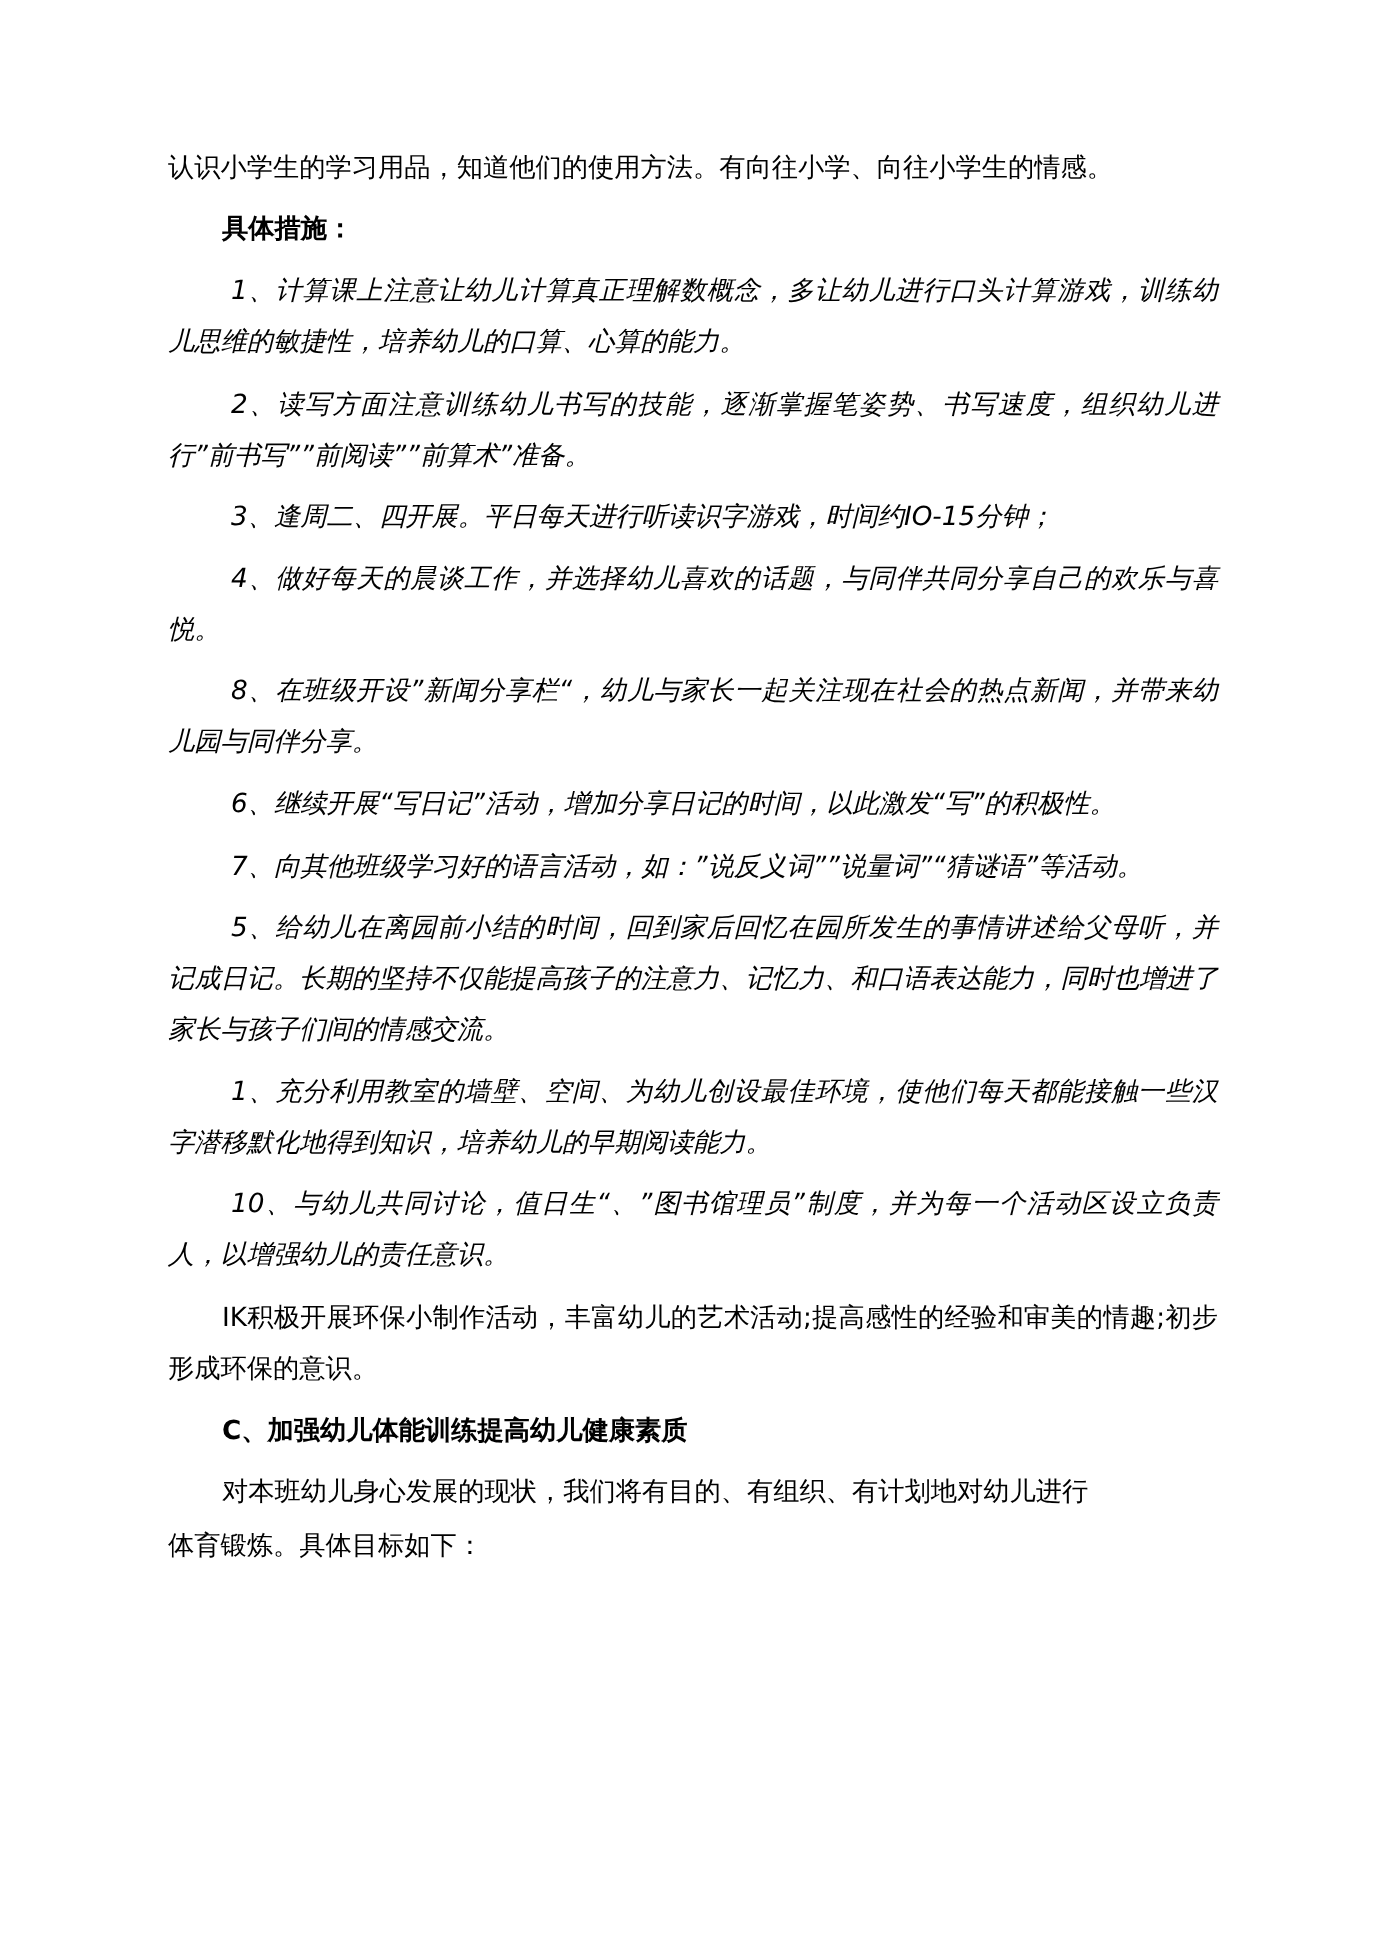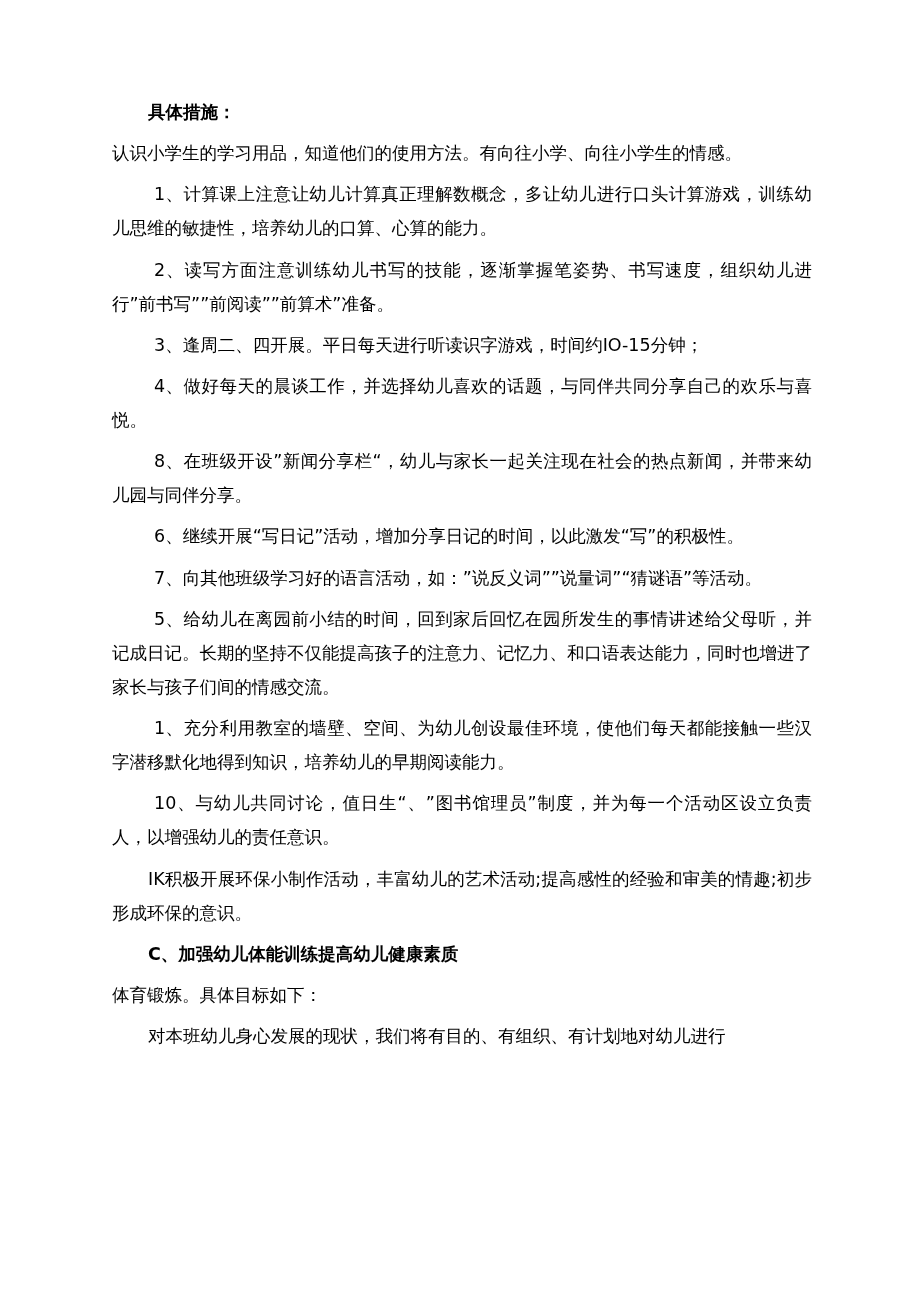--- a/index.html
+++ b/index.html
@@ -32,38 +32,39 @@
     margin: 0 0 0 0;
   }
   .para {
     margin-bottom: 7px;
   }
   .indent1 {
     text-indent: 36px;
   }
   .indent-num {
     text-indent: 42px;
+    font-style: italic;
   }
   .indent-heading {
     text-indent: 36px;
     font-weight: bold;
   }
   .tight {
     margin-bottom: 2px;
   }
 </style>
 </head>
 <body>
 
 <div class="page">
   <div class="doc-body">
 
+    <p class="para">认识小学生的学习用品，知道他们的使用方法。有向往小学、向往小学生的情感。</p>
+
     <p class="para indent-heading">具体措施：</p>
-
-    <p class="para">认识小学生的学习用品，知道他们的使用方法。有向往小学、向往小学生的情感。</p>
 
     <p class="para indent-num">1、计算课上注意让幼儿计算真正理解数概念，多让幼儿进行口头计算游戏，训练幼儿思维的敏捷性，培养幼儿的口算、心算的能力。</p>
 
     <p class="para indent-num">2、读写方面注意训练幼儿书写的技能，逐渐掌握笔姿势、书写速度，组织幼儿进行”前书写””前阅读””前算术”准备。</p>
 
     <p class="para indent-num">3、逢周二、四开展。平日每天进行听读识字游戏，时间约IO-15分钟；</p>
 
     <p class="para indent-num">4、做好每天的晨谈工作，并选择幼儿喜欢的话题，与同伴共同分享自己的欢乐与喜悦。</p>
 
     <p class="para indent-num">8、在班级开设”新闻分享栏“，幼儿与家长一起关注现在社会的热点新闻，并带来幼儿园与同伴分享。</p>
@@ -76,19 +77,19 @@
 
     <p class="para indent-num">1、充分利用教室的墙壁、空间、为幼儿创设最佳环境，使他们每天都能接触一些汉字潜移默化地得到知识，培养幼儿的早期阅读能力。</p>
 
     <p class="para indent-num">10、与幼儿共同讨论，值日生“、”图书馆理员”制度，并为每一个活动区设立负责人，以增强幼儿的责任意识。</p>
 
     <p class="para indent1">IK积极开展环保小制作活动，丰富幼儿的艺术活动;提高感性的经验和审美的情趣;初步形成环保的意识。</p>
 
 
     <p class="para indent-heading">C、加强幼儿体能训练提高幼儿健康素质</p>
 
+    <p class="para tight indent1">对本班幼儿身心发展的现状，我们将有目的、有组织、有计划地对幼儿进行</p>
+
     <p class="para">体育锻炼。具体目标如下：</p>
-
-    <p class="para tight indent1">对本班幼儿身心发展的现状，我们将有目的、有组织、有计划地对幼儿进行</p>
 
 
   </div>
 </div>
 
 </body></html>

